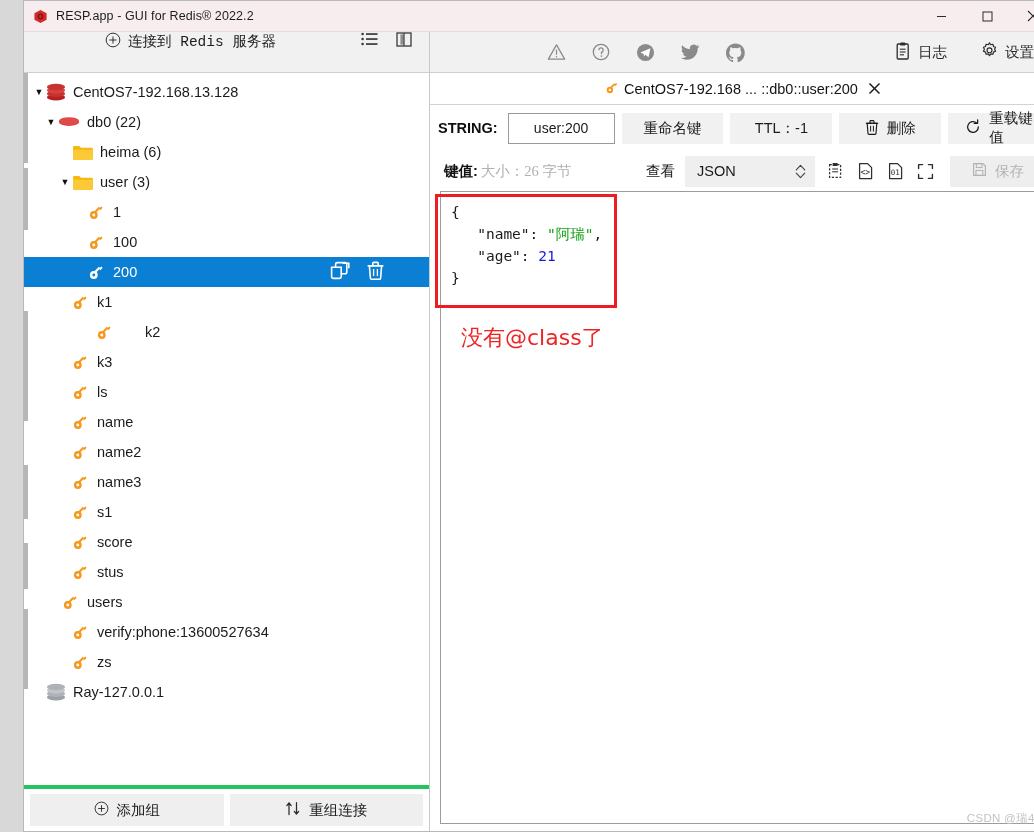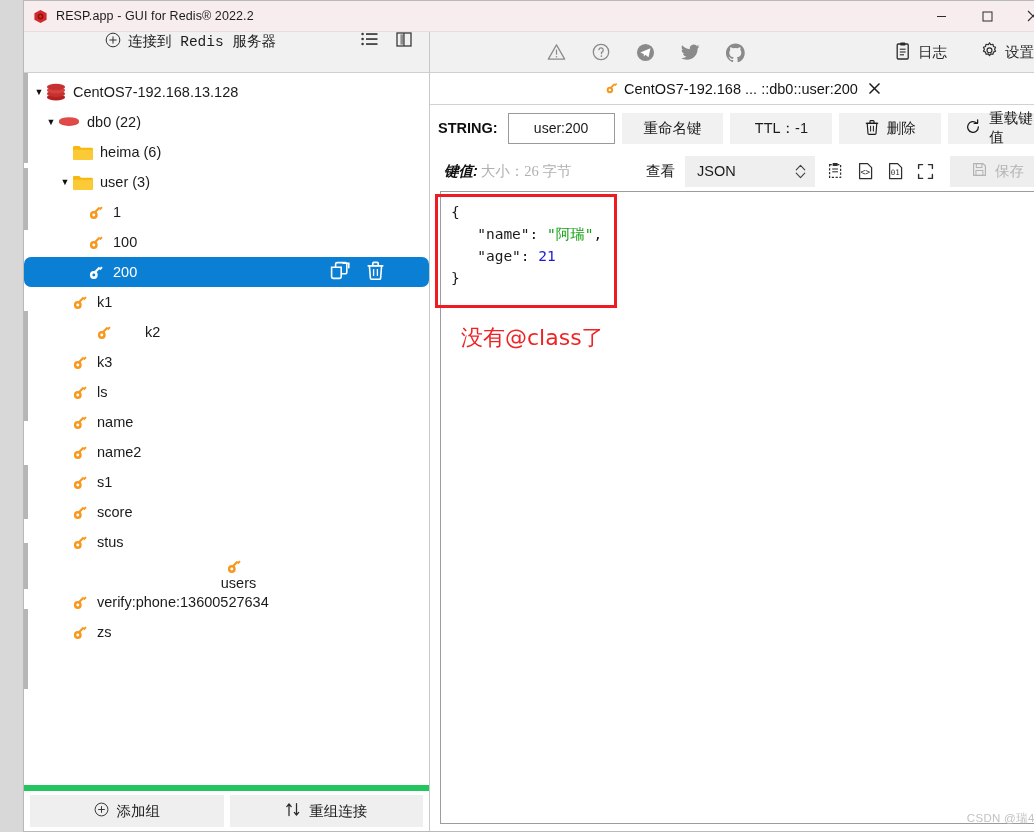--- a/index.html
+++ b/index.html
@@ -100,21 +100,21 @@
   .node.selected { background: #0b7fd4; color: #ffffff; }
   .node.selected .ico svg .keybody { fill: #ffffff; }
   .row-actions {
     position: absolute; right: 44px; top: 0; height: 30px;
     display: flex; align-items: center; gap: 14px;
   }
   .cnt { color: inherit; }
 
   .side-footer {
     height: 46px; min-height: 46px;
-    border-top: 6px solid #22c55e;
+    border-top: 4px solid #22c55e;
     display: flex; align-items: center; gap: 6px;
     padding: 0 6px;
     background: #ffffff;
   }
   .sf-btn {
     flex: 1; height: 32px;
     background: #efefef;
     border: 1px solid #efefef;
     display: flex; align-items: center; justify-content: center; gap: 8px;
     font-size: 14.5px; color: #1d1d1d;
@@ -166,21 +166,21 @@
     cursor: default;
   }
   .kbtn.flex1 { flex: 1; }
 
   .valrow {
     height: 40px; min-height: 40px;
     display: flex; align-items: center;
     padding: 0 6px 0 14px;
     gap: 0;
   }
-  .valrow .lbl-strong { font-size: 14.5px; font-weight: bold; color: #111; font-style: italic; }
+  .valrow .lbl-strong { font-size: 14.5px; font-weight: bold; color: #111; }
   .valrow .lbl-dim { font-size: 14.5px; color: #b0b0b0; margin-left: 3px; font-family: Liberation Serif, serif; }
   .view-label { font-size: 14.5px; color: #1b1b1b; margin-left: auto; margin-right: 10px; }
   .view-select {
     width: 130px; height: 31px;
     background: #efefef;
     display: flex; align-items: center;
     padding: 0 8px 0 12px;
     font-size: 14.5px; color: #1b1b1b;
   }
   .view-select .spin { margin-left: auto; display: flex; flex-direction: column; align-items: center; color: #444; line-height: 7px; }
@@ -429,21 +429,21 @@
       <g class="keybody" fill="#f7981d">
         <circle cx="5.8" cy="12.0" r="3.9"></circle>
         <rect x="7.3" y="3.2" width="2.2" height="9.2" transform="rotate(45 8.4 7.8)"></rect>
         <rect x="11.9" y="3.6" width="1.9" height="3.4" transform="rotate(45 12.8 5.3)"></rect>
       </g>
       <circle cx="5.8" cy="12.0" r="1.45" fill="#ffffff"></circle>
               </svg>
             </span>
             <span>100</span>
           </div>
-          <div class="node selected" style="padding-left: 50px; border-radius: 7px;">
+          <div class="node selected" style="padding-left: 50px;">
             <span class="arrow"></span>
             <span class="ico">
               <svg width="18" height="18" viewBox="0 0 18 18">
       <g class="keybody" fill="#ffffff">
         <circle cx="5.8" cy="12.0" r="3.9"></circle>
         <rect x="7.3" y="3.2" width="2.2" height="9.2" transform="rotate(45 8.4 7.8)"></rect>
         <rect x="11.9" y="3.6" width="1.9" height="3.4" transform="rotate(45 12.8 5.3)"></rect>
       </g>
       <circle cx="5.8" cy="12.0" r="1.45" fill="#0b7fd4"></circle>
               </svg>
@@ -555,20 +555,34 @@
             <span class="ico">
               <svg width="18" height="18" viewBox="0 0 18 18">
       <g class="keybody" fill="#f7981d">
         <circle cx="5.8" cy="12.0" r="3.9"></circle>
         <rect x="7.3" y="3.2" width="2.2" height="9.2" transform="rotate(45 8.4 7.8)"></rect>
         <rect x="11.9" y="3.6" width="1.9" height="3.4" transform="rotate(45 12.8 5.3)"></rect>
       </g>
       <circle cx="5.8" cy="12.0" r="1.45" fill="#ffffff"></circle>
               </svg>
             </span>
+            <span>name3</span>
+          </div>
+          <div class="node" style="padding-left: 34px;">
+            <span class="arrow"></span>
+            <span class="ico">
+              <svg width="18" height="18" viewBox="0 0 18 18">
+      <g class="keybody" fill="#f7981d">
+        <circle cx="5.8" cy="12.0" r="3.9"></circle>
+        <rect x="7.3" y="3.2" width="2.2" height="9.2" transform="rotate(45 8.4 7.8)"></rect>
+        <rect x="11.9" y="3.6" width="1.9" height="3.4" transform="rotate(45 12.8 5.3)"></rect>
+      </g>
+      <circle cx="5.8" cy="12.0" r="1.45" fill="#ffffff"></circle>
+              </svg>
+            </span>
             <span>s1</span>
           </div>
           <div class="node" style="padding-left: 34px;">
             <span class="arrow"></span>
             <span class="ico">
               <svg width="18" height="18" viewBox="0 0 18 18">
       <g class="keybody" fill="#f7981d">
         <circle cx="5.8" cy="12.0" r="3.9"></circle>
         <rect x="7.3" y="3.2" width="2.2" height="9.2" transform="rotate(45 8.4 7.8)"></rect>
         <rect x="11.9" y="3.6" width="1.9" height="3.4" transform="rotate(45 12.8 5.3)"></rect>
@@ -585,21 +599,21 @@
       <g class="keybody" fill="#f7981d">
         <circle cx="5.8" cy="12.0" r="3.9"></circle>
         <rect x="7.3" y="3.2" width="2.2" height="9.2" transform="rotate(45 8.4 7.8)"></rect>
         <rect x="11.9" y="3.6" width="1.9" height="3.4" transform="rotate(45 12.8 5.3)"></rect>
       </g>
       <circle cx="5.8" cy="12.0" r="1.45" fill="#ffffff"></circle>
               </svg>
             </span>
             <span>stus</span>
           </div>
-          <div class="node" style="padding-left: 24px; flex-direction: column;">
+          <div class="node" style="padding-left: 24px;">
             <span class="arrow"></span>
             <span class="ico">
               <svg width="18" height="18" viewBox="0 0 18 18">
       <g class="keybody" fill="#f7981d">
         <circle cx="5.8" cy="12.0" r="3.9"></circle>
         <rect x="7.3" y="3.2" width="2.2" height="9.2" transform="rotate(45 8.4 7.8)"></rect>
         <rect x="11.9" y="3.6" width="1.9" height="3.4" transform="rotate(45 12.8 5.3)"></rect>
       </g>
       <circle cx="5.8" cy="12.0" r="1.45" fill="#ffffff"></circle>
               </svg>
@@ -626,20 +640,32 @@
               <svg width="18" height="18" viewBox="0 0 18 18">
       <g class="keybody" fill="#f7981d">
         <circle cx="5.8" cy="12.0" r="3.9"></circle>
         <rect x="7.3" y="3.2" width="2.2" height="9.2" transform="rotate(45 8.4 7.8)"></rect>
         <rect x="11.9" y="3.6" width="1.9" height="3.4" transform="rotate(45 12.8 5.3)"></rect>
       </g>
       <circle cx="5.8" cy="12.0" r="1.45" fill="#ffffff"></circle>
               </svg>
             </span>
             <span>zs</span>
+          </div>
+          <div class="node" style="padding-left: 8px;">
+            <span class="arrow"></span>
+            <span class="ico">
+              <svg width="20" height="19" viewBox="0 0 22 20">
+      <ellipse cx="11" cy="15.3" rx="10" ry="3.5" fill="#9aa0a5"></ellipse>
+      <ellipse cx="11" cy="11.4" rx="10" ry="3.5" fill="#aeb2b6"></ellipse>
+      <ellipse cx="11" cy="7.5" rx="10" ry="3.5" fill="#c3c6c9"></ellipse>
+      <ellipse cx="11" cy="4" rx="10" ry="3.5" fill="#aeb2b6"></ellipse>
+              </svg>
+            </span>
+            <span>Ray-127.0.0.1</span>
           </div>
         </div>
       <div class="side-scroll">
         <div class="thumb" style="top:0px;height:90px"></div>
         <div class="thumb" style="top:95px;height:62px"></div>
         <div class="thumb" style="top:238px;height:110px"></div>
         <div class="thumb" style="top:392px;height:54px"></div>
         <div class="thumb" style="top:470px;height:46px"></div>
         <div class="thumb" style="top:536px;height:80px"></div>
       </div>

